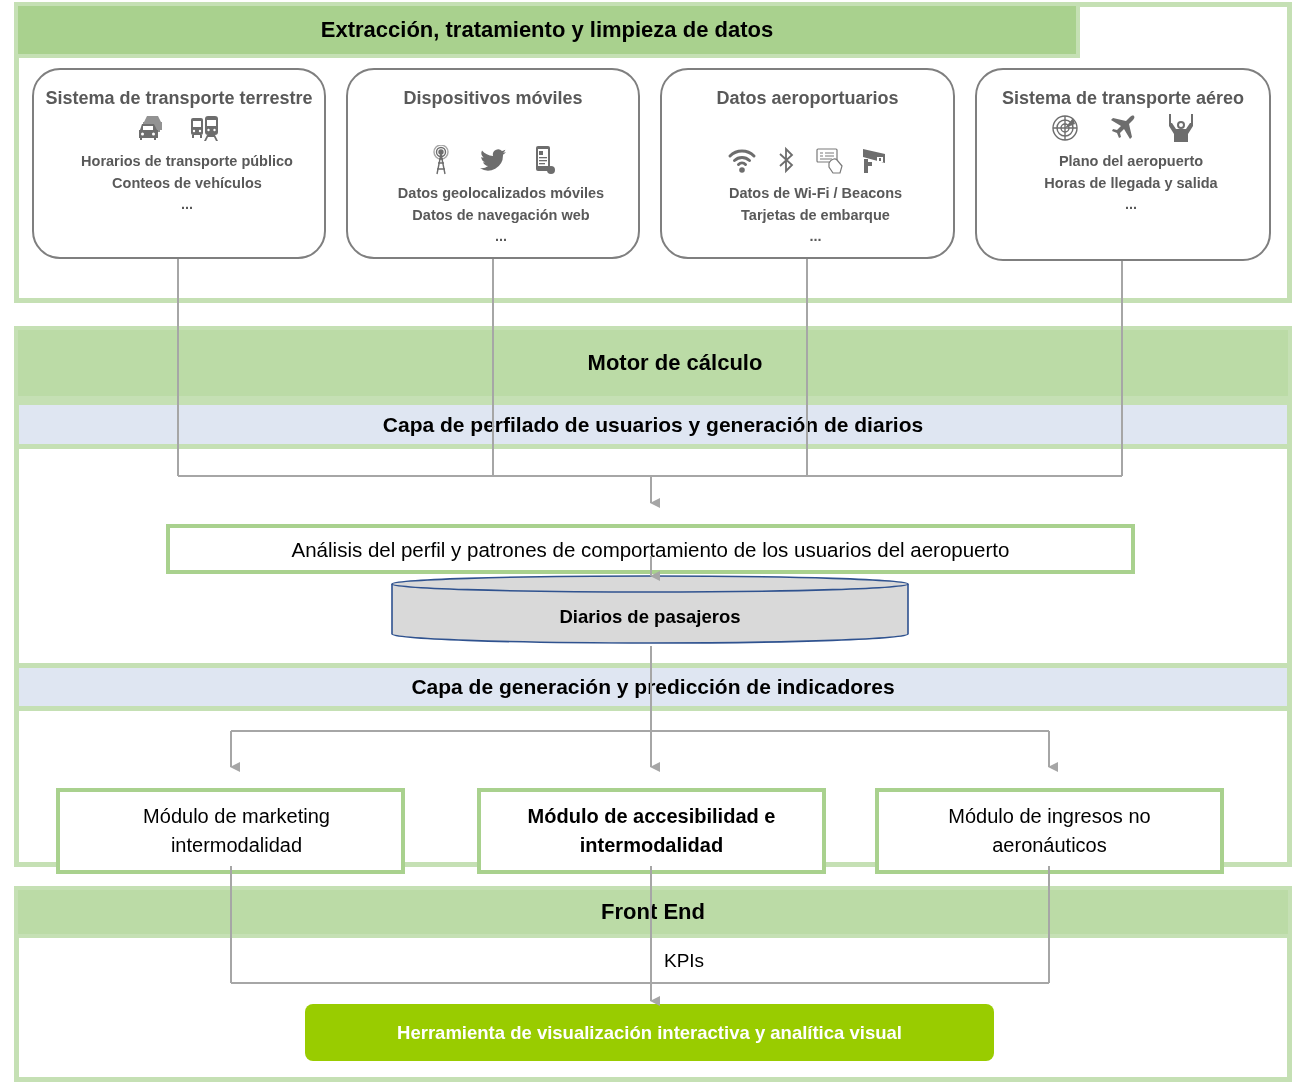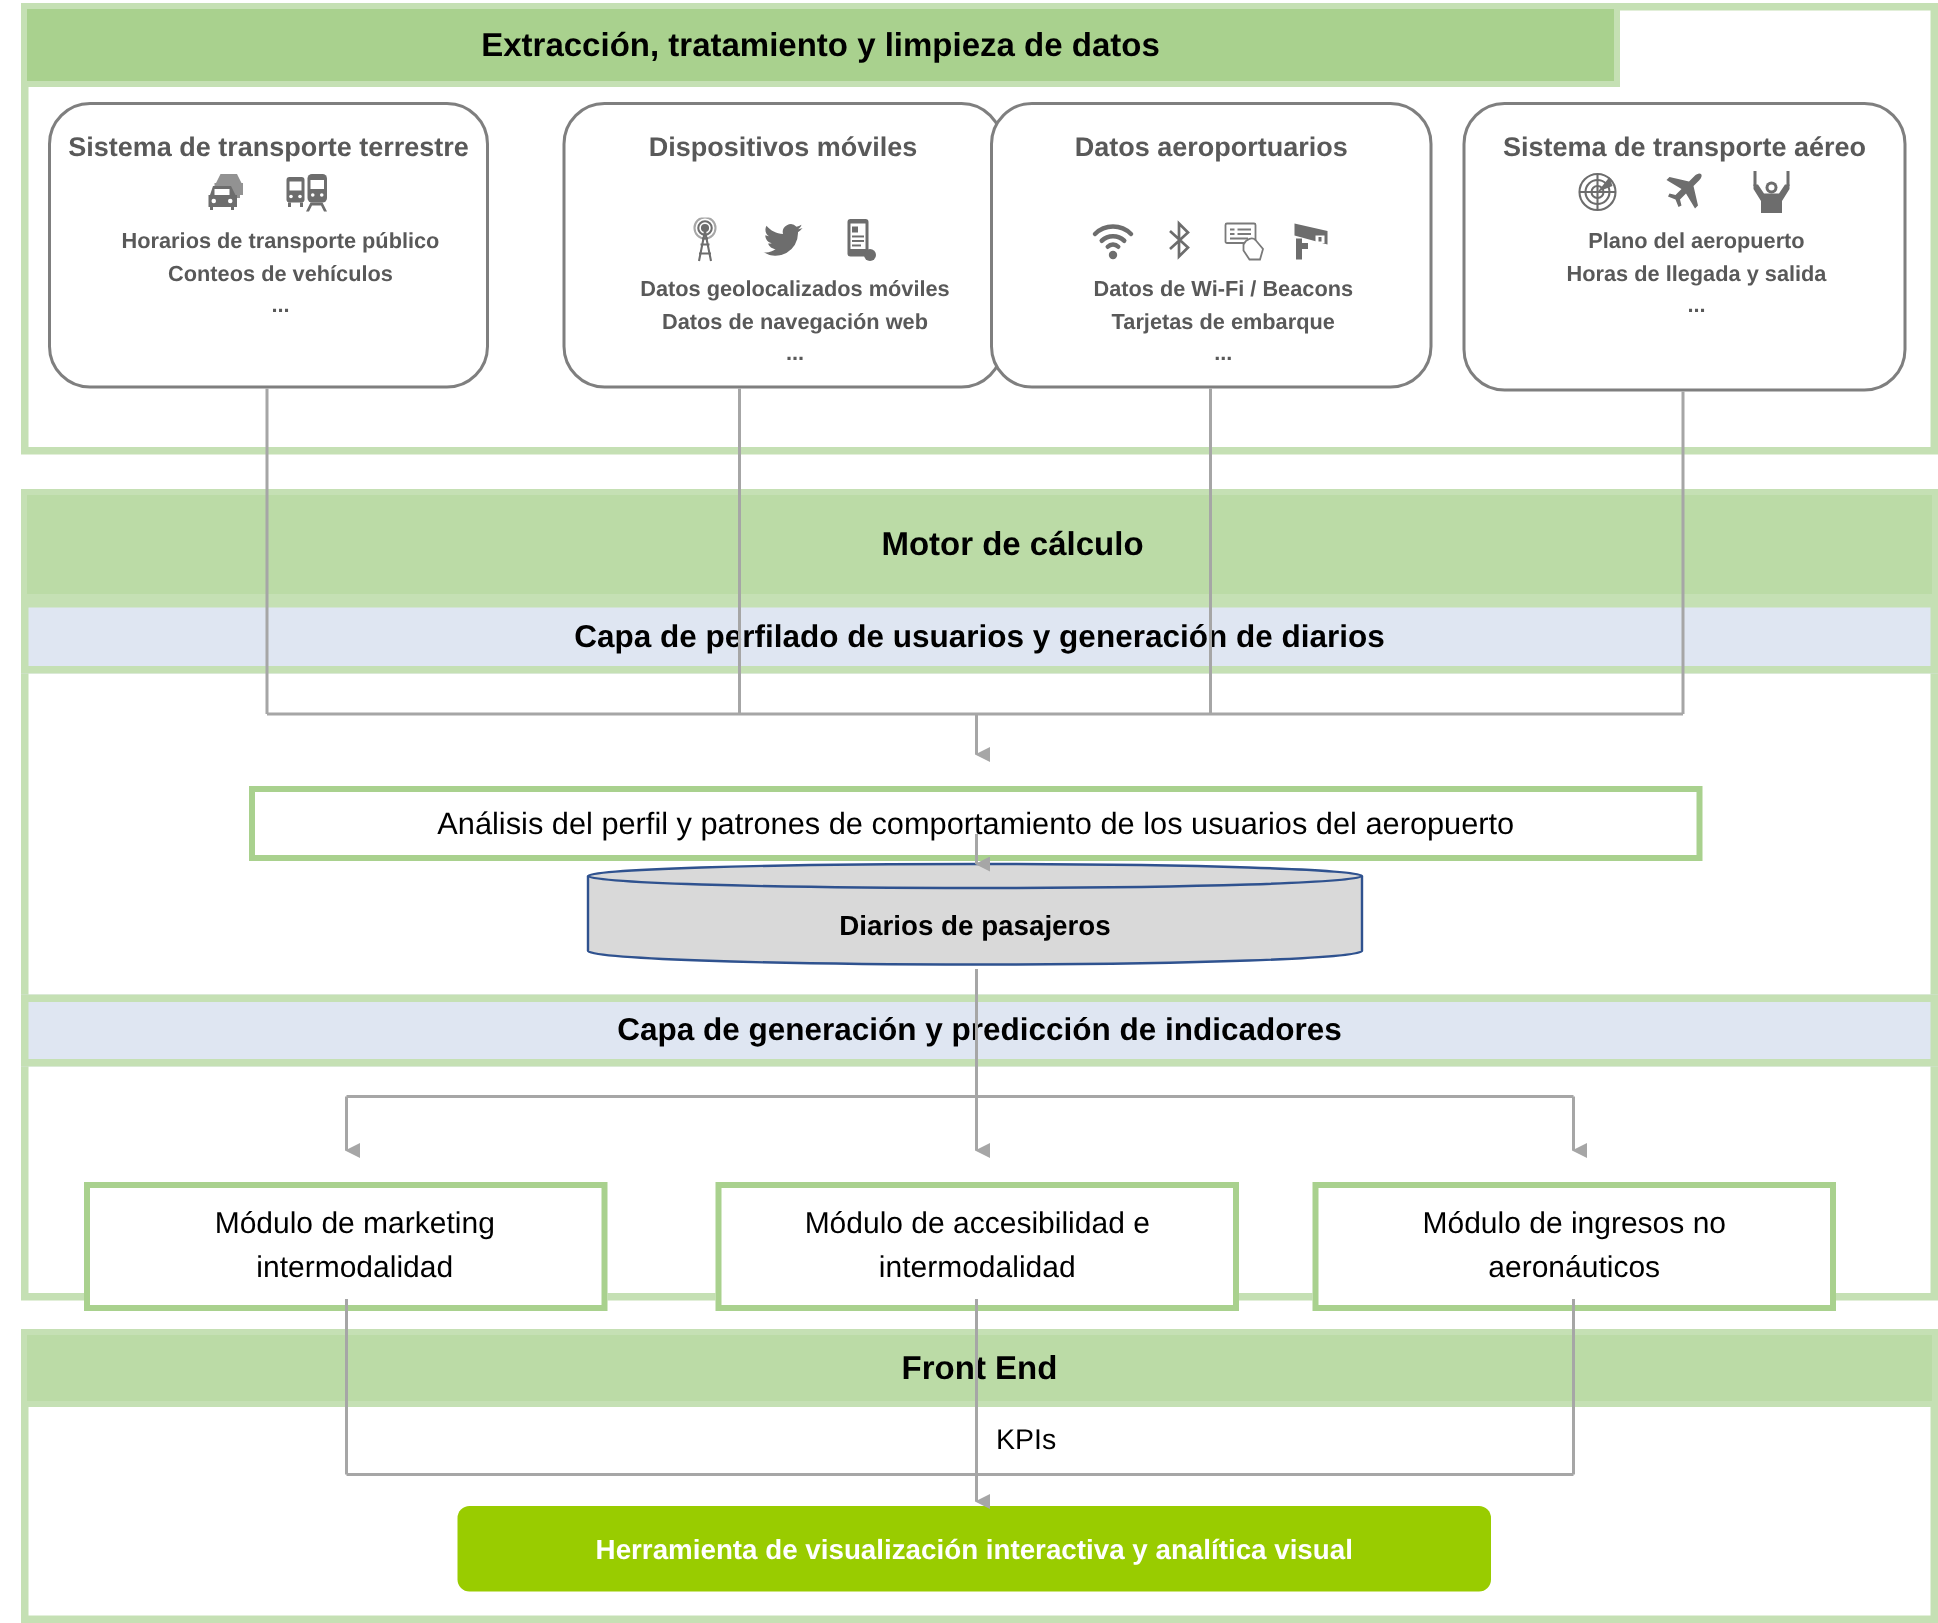--- a/index.html
+++ b/index.html
@@ -94,21 +94,21 @@
         </svg>
     </span>
   </div>
   <div class="src-lines">
     <div>Horarios de transporte público</div>
     <div>Conteos de vehículos</div>
     <div class="ell">...</div>
   </div>
 </div>
 
-<div class="abs src" style="left:346px; top:68px; width:294px; height:191px;margin-left:29px;">
+<div class="abs src" style="left:346px; top:68px; width:294px; height:191px;">
   <div class="src-title">
     <span>Dispositivos móviles</span>
   </div>
   <div class="src-icons" style="margin-top:32px;">
     <span>
       <svg viewBox="0 0 30 30">
           <g fill="none" stroke="#6d6d6d" stroke-width="1.4">
             <circle cx="15" cy="7" r="2" fill="#6d6d6d"></circle>
             <circle cx="15" cy="7" r="4.5"></circle>
             <circle cx="15" cy="7" r="7" opacity=".6"></circle>
@@ -251,21 +251,21 @@
 <div class="abs band-blue" style="left:14px; top:663px; width:1278px; height:48px;">
   <span>Capa de generación y predicción de indicadores</span>
 </div>
 
 <div class="abs box-green" style="left:56px; top:770px; width:349px; height:86px;padding-left:12px;">
   <div>
       <div>Módulo de marketing</div>
       <div>intermodalidad</div>
     </div>
 </div>
-<div class="abs box-green" style="left:477px; top:770px; width:349px; height:86px;">
+<div class="abs box-green" style="left:477px; top:770px; width:349px; height:86px;font-weight:bold;">
   <div>
       <div>Módulo de accesibilidad e</div>
       <div>intermodalidad</div>
     </div>
 </div>
 <div class="abs box-green" style="left:875px; top:770px; width:349px; height:86px;">
   <div>
       <div>Módulo de ingresos no</div>
       <div>aeronáuticos</div>
     </div>

